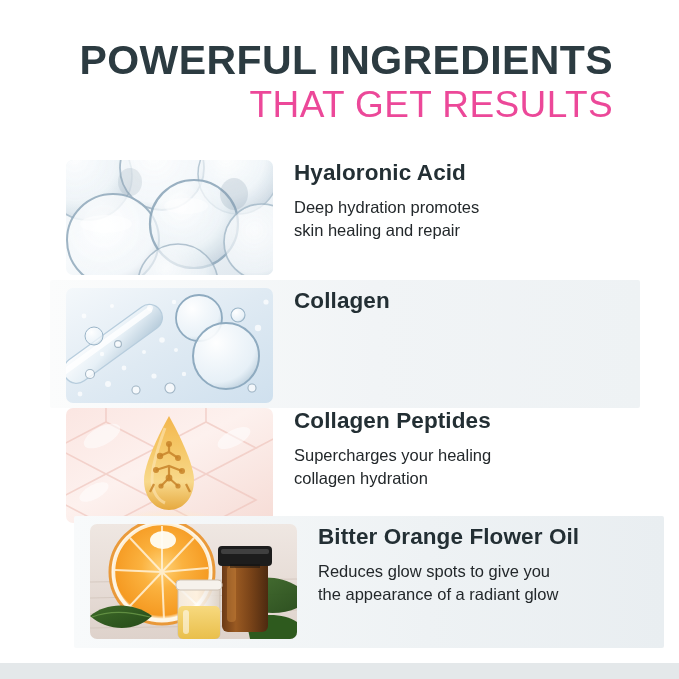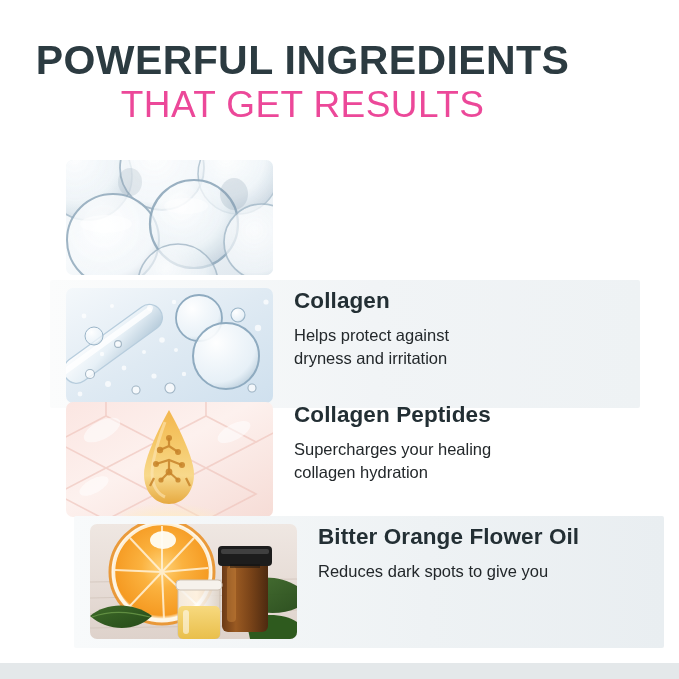--- a/index.html
+++ b/index.html
@@ -31,21 +31,22 @@
     height: 16px;
     background: #e4e8ea;
   }
 
   
   .title-block {
     position: absolute;
     top: 38px;
     left: 0;
     width: 605px;
-    text-align: center;
+    text-align: right;
+    padding-left: 8px;
   }
   .title-line1 {
     font-size: 41px;
     font-weight: 700;
     letter-spacing: 0.4px;
     color: #2c3b41;
     line-height: 1.08;
     white-space: nowrap;
   }
   .title-line2 {
@@ -67,21 +68,21 @@
   }
   .row {
     position: absolute;
     left: 0;
     width: 679px;
     height: 130px;
     display: block;
   }
   .row.r0 { top: 0px; }
   .row.r1 { top: 128px; }
-  .row.r2 { top: 242px; }
+  .row.r2 { top: 248px; }
   .row.r3 { top: 364px; margin-left: 24px; }
 
   .row-band {
     position: absolute;
     left: 50px;
     top: 0;
     width: 590px;
     height: 128px;
     border-radius: 2px;
     background: transparent;
@@ -179,20 +180,27 @@
             <circle cx="172" cy="14" r="40" fill="url(#bubA)" stroke="#a9bdcb" stroke-width="1.5" opacity="0.8"></circle>
             <circle cx="47" cy="80" r="46" fill="url(#bubB)" stroke="#97aebf" stroke-width="2" opacity="0.92"></circle>
             <circle cx="128" cy="64" r="44" fill="url(#bubA)" stroke="#8fa8bb" stroke-width="2.2" opacity="0.9"></circle>
             <circle cx="196" cy="82" r="38" fill="url(#bubB)" stroke="#a3b8c7" stroke-width="1.7" opacity="0.8"></circle>
             <circle cx="112" cy="124" r="40" fill="url(#bubA)" stroke="#9db2c2" stroke-width="1.6" opacity="0.75"></circle>
             <ellipse cx="40" cy="64" rx="26" ry="9" fill="#ffffff" opacity="0.5"></ellipse>
             <ellipse cx="120" cy="46" rx="22" ry="8" fill="#ffffff" opacity="0.45"></ellipse>
             <ellipse cx="168" cy="34" rx="14" ry="16" fill="#7e96a8" opacity="0.22"></ellipse>
             <ellipse cx="64" cy="22" rx="12" ry="14" fill="#7e96a8" opacity="0.18"></ellipse>
           </svg>
+        </div>
+        <div class="copy">
+          <div class="ing-name">Hyaloronic Acid</div>
+          <div class="ing-desc">
+            <span>Deep hydration promotes</span>
+            <span>skin healing and repair</span>
+          </div>
         </div>
       </div>
     </div>
 
     <div class="row r1 alt">
       <div class="row-band"></div>
       <div class="row-inner">
         <div class="thumb">
           <svg viewBox="0 0 207 115" preserveAspectRatio="none" aria-hidden="true">
             <defs>
@@ -247,24 +255,20 @@
               <circle cx="24" cy="86" r="4.5"></circle>
                 <circle cx="70" cy="102" r="4"></circle>
                 <circle cx="104" cy="100" r="5"></circle>
               <circle cx="52" cy="56" r="3.4"></circle>
                 <circle cx="186" cy="100" r="4"></circle>
             </g>
           </svg>
         </div>
         <div class="copy">
           <div class="ing-name">Collagen</div>
-          <div class="ing-desc">
-            <span>Helps protect against</span>
-            <span>dryness and irritation</span>
-          </div>
         </div>
       </div>
     </div>
 
     <div class="row r2">
       <div class="row-band"></div>
       <div class="row-inner">
         <div class="thumb">
           <svg viewBox="0 0 207 115" preserveAspectRatio="none" aria-hidden="true">
             <defs>
@@ -407,21 +411,22 @@
               <rect x="88" y="60" width="42" height="55" rx="5" fill="url(#clearvial)" stroke="#cbbfb2" stroke-width="1"></rect>
               <rect x="88" y="82" width="42" height="33" rx="5" fill="url(#oilliq)"></rect>
               <rect x="86" y="56" width="46" height="10" rx="4" fill="#f6f2ec" stroke="#cdc1b4" stroke-width="1"></rect>
               <rect x="93" y="86" width="6" height="24" rx="3" fill="#ffffff" opacity="0.55"></rect>
             </g>
           </svg>
         </div>
         <div class="copy">
           <div class="ing-name">Bitter Orange Flower Oil</div>
           <div class="ing-desc">
-            <span>Reduces dark spots to give you</span>
+            <span>Reduces glow spots to give you</span>
+            <span>the appearance of a radiant glow</span>
           </div>
         </div>
       </div>
     </div>
 
   </div>
 
   <div class="bottom-band"></div>
 </div>
 

